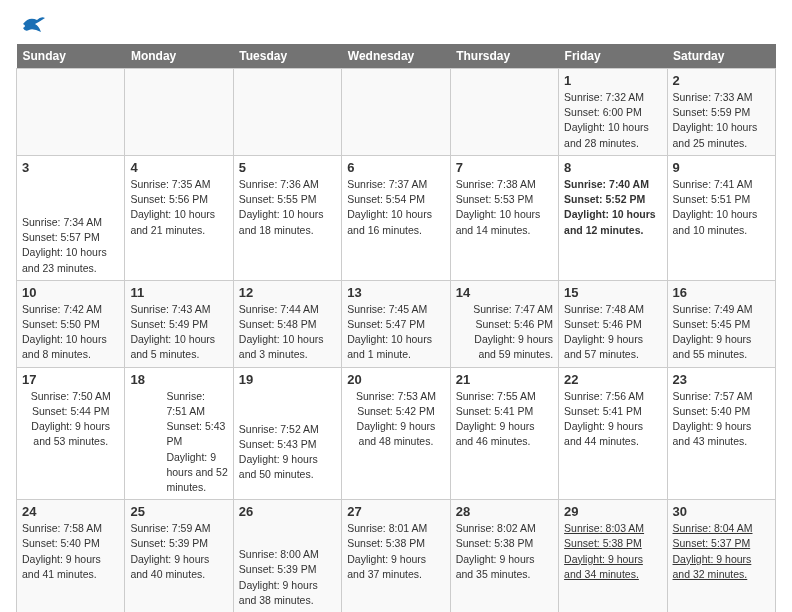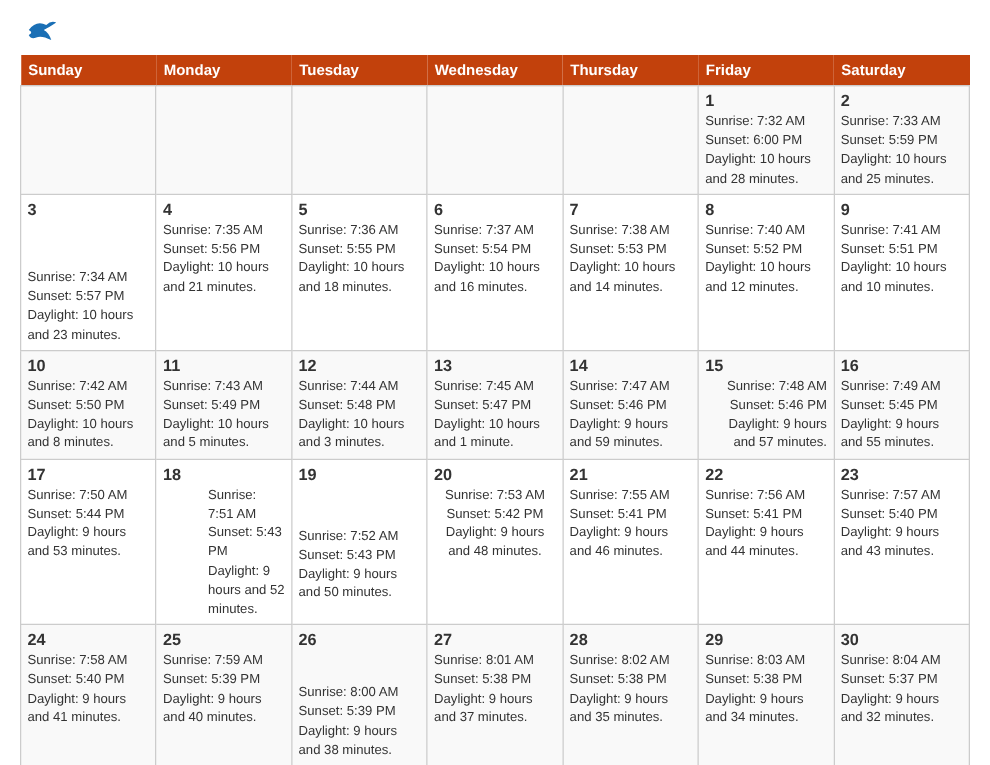--- a/index.html
+++ b/index.html
@@ -46,21 +46,21 @@
     .location-title {
       font-size: 15px;
       color: #555;
     }
     table {
       width: 100%;
       border-collapse: collapse;
       font-size: 11px;
     }
     thead th {
-      background-color: #c2410c;
+      background-color: #737373;
       color: #fff;
       text-align: left;
       padding: 5px 6px;
       font-size: 12px;
       font-weight: bold;
     }
     tbody td {
       border: 1px solid #ccc;
       vertical-align: top;
       padding: 4px 5px;
@@ -167,21 +167,21 @@
 Daylight: 10 hours and 16 minutes.</div>
         </td>
         <td>
           <div class="day-number">7</div>
           <div class="day-info" style="white-space: pre-line;">Sunrise: 7:38 AM
 Sunset: 5:53 PM
 Daylight: 10 hours and 14 minutes.</div>
         </td>
         <td>
           <div class="day-number">8</div>
-          <div class="day-info" style="white-space: pre-line;">Sunrise: 7:40 AM
+          <div class="day-info" style="white-space: pre-line; font-weight: bold;">Sunrise: 7:40 AM
 Sunset: 5:52 PM
 Daylight: 10 hours and 12 minutes.</div>
         </td>
         <td>
           <div class="day-number">9</div>
           <div class="day-info" style="white-space: pre-line;">Sunrise: 7:41 AM
 Sunset: 5:51 PM
 Daylight: 10 hours and 10 minutes.</div>
         </td>
       </tr>
@@ -205,41 +205,41 @@
 Daylight: 10 hours and 3 minutes.</div>
         </td>
         <td>
           <div class="day-number">13</div>
           <div class="day-info" style="white-space: pre-line;">Sunrise: 7:45 AM
 Sunset: 5:47 PM
 Daylight: 10 hours and 1 minute.</div>
         </td>
         <td>
           <div class="day-number">14</div>
-          <div class="day-info" style="white-space: pre-line;">Sunrise: 7:47 AM
+          <div class="day-info" style="white-space: pre-line; text-align: right;">Sunrise: 7:47 AM
 Sunset: 5:46 PM
 Daylight: 9 hours and 59 minutes.</div>
         </td>
         <td>
           <div class="day-number">15</div>
-          <div class="day-info" style="white-space: pre-line; text-align: right;">Sunrise: 7:48 AM
+          <div class="day-info" style="white-space: pre-line;">Sunrise: 7:48 AM
 Sunset: 5:46 PM
 Daylight: 9 hours and 57 minutes.</div>
         </td>
         <td>
           <div class="day-number">16</div>
           <div class="day-info" style="white-space: pre-line;">Sunrise: 7:49 AM
 Sunset: 5:45 PM
 Daylight: 9 hours and 55 minutes.</div>
         </td>
       </tr>
       <tr>
         <td>
           <div class="day-number">17</div>
-          <div class="day-info" style="white-space: pre-line;">Sunrise: 7:50 AM
+          <div class="day-info" style="white-space: pre-line; text-align: center;">Sunrise: 7:50 AM
 Sunset: 5:44 PM
 Daylight: 9 hours and 53 minutes.</div>
         </td>
         <td>
           <div class="day-number">18</div>
           <div class="day-info" style="white-space: pre-line; margin-left: 36px;">Sunrise: 7:51 AM
 Sunset: 5:43 PM
 Daylight: 9 hours and 52 minutes.</div>
         </td>
         <td>
@@ -299,25 +299,25 @@
 Daylight: 9 hours and 37 minutes.</div>
         </td>
         <td>
           <div class="day-number">28</div>
           <div class="day-info" style="white-space: pre-line;">Sunrise: 8:02 AM
 Sunset: 5:38 PM
 Daylight: 9 hours and 35 minutes.</div>
         </td>
         <td>
           <div class="day-number">29</div>
-          <div class="day-info" style="white-space: pre-line;">Sunrise: 8:03 AM
+          <div class="day-info" style="white-space: pre-line; text-decoration: underline;">Sunrise: 8:03 AM
 Sunset: 5:38 PM
 Daylight: 9 hours and 34 minutes.</div>
         </td>
         <td>
           <div class="day-number">30</div>
-          <div class="day-info" style="white-space: pre-line;">Sunrise: 8:04 AM
+          <div class="day-info" style="white-space: pre-line; text-decoration: underline;">Sunrise: 8:04 AM
 Sunset: 5:37 PM
 Daylight: 9 hours and 32 minutes.</div>
         </td>
       </tr>
     </tbody>
 </table>
 
 </body></html>

